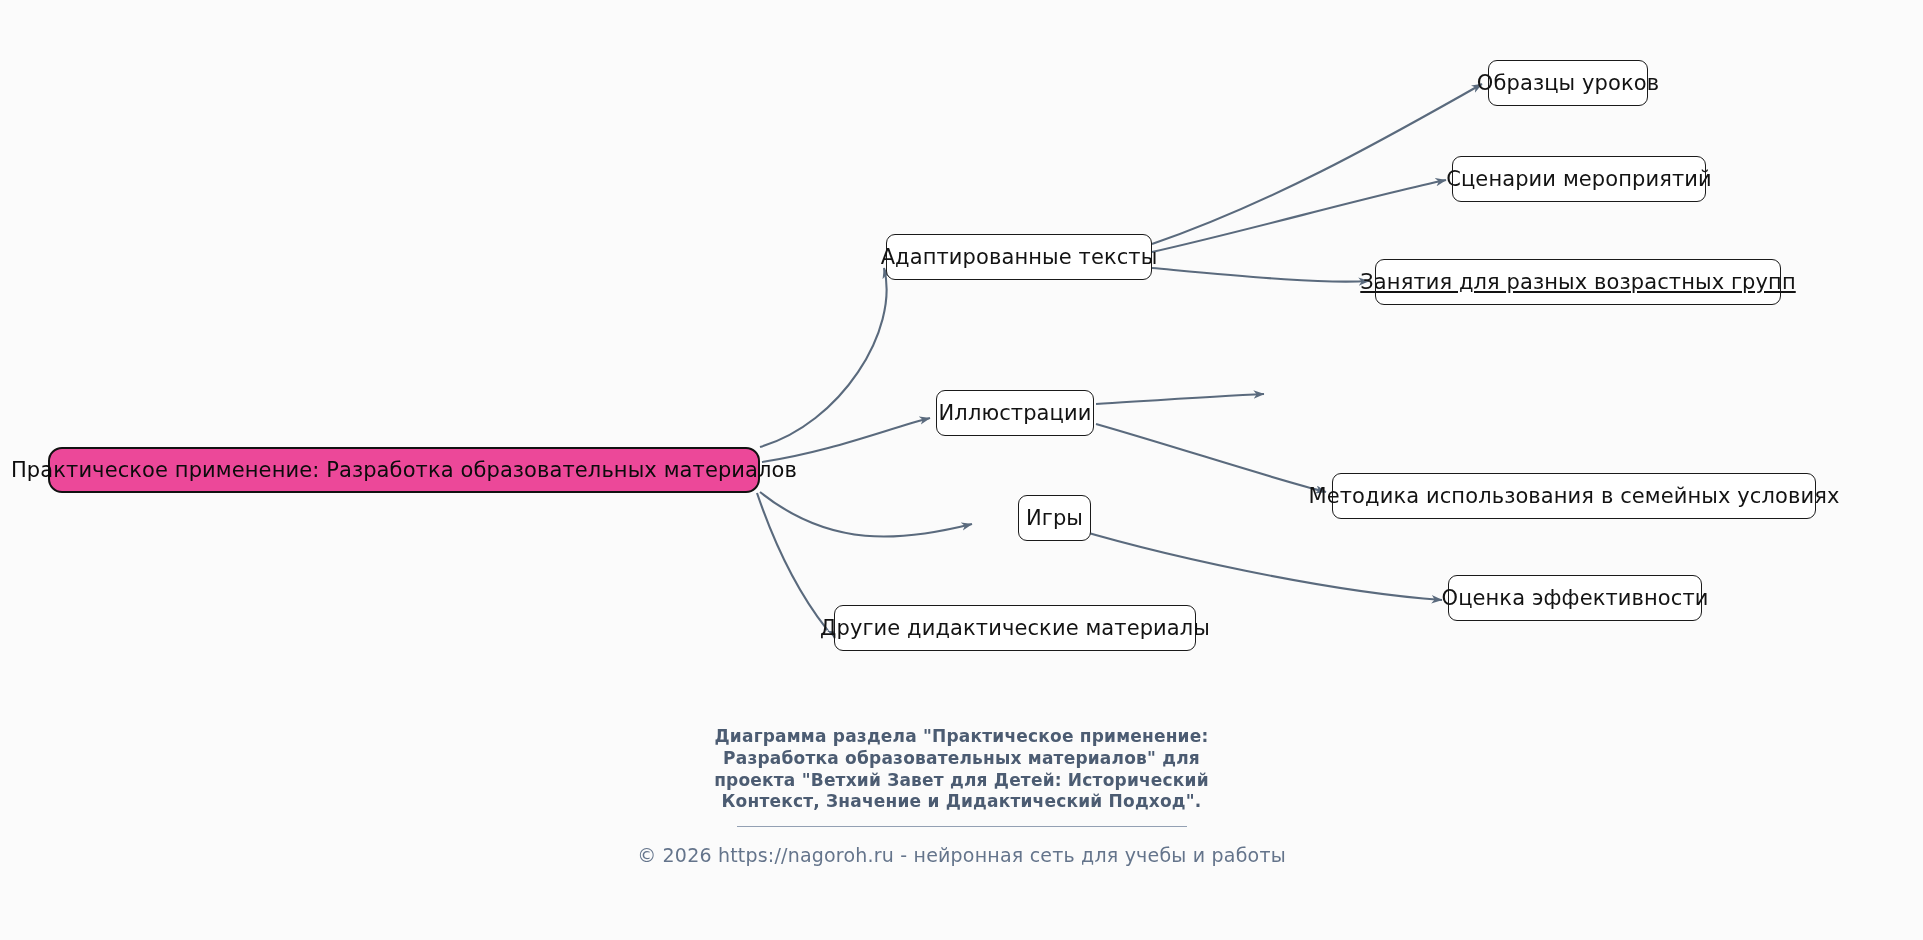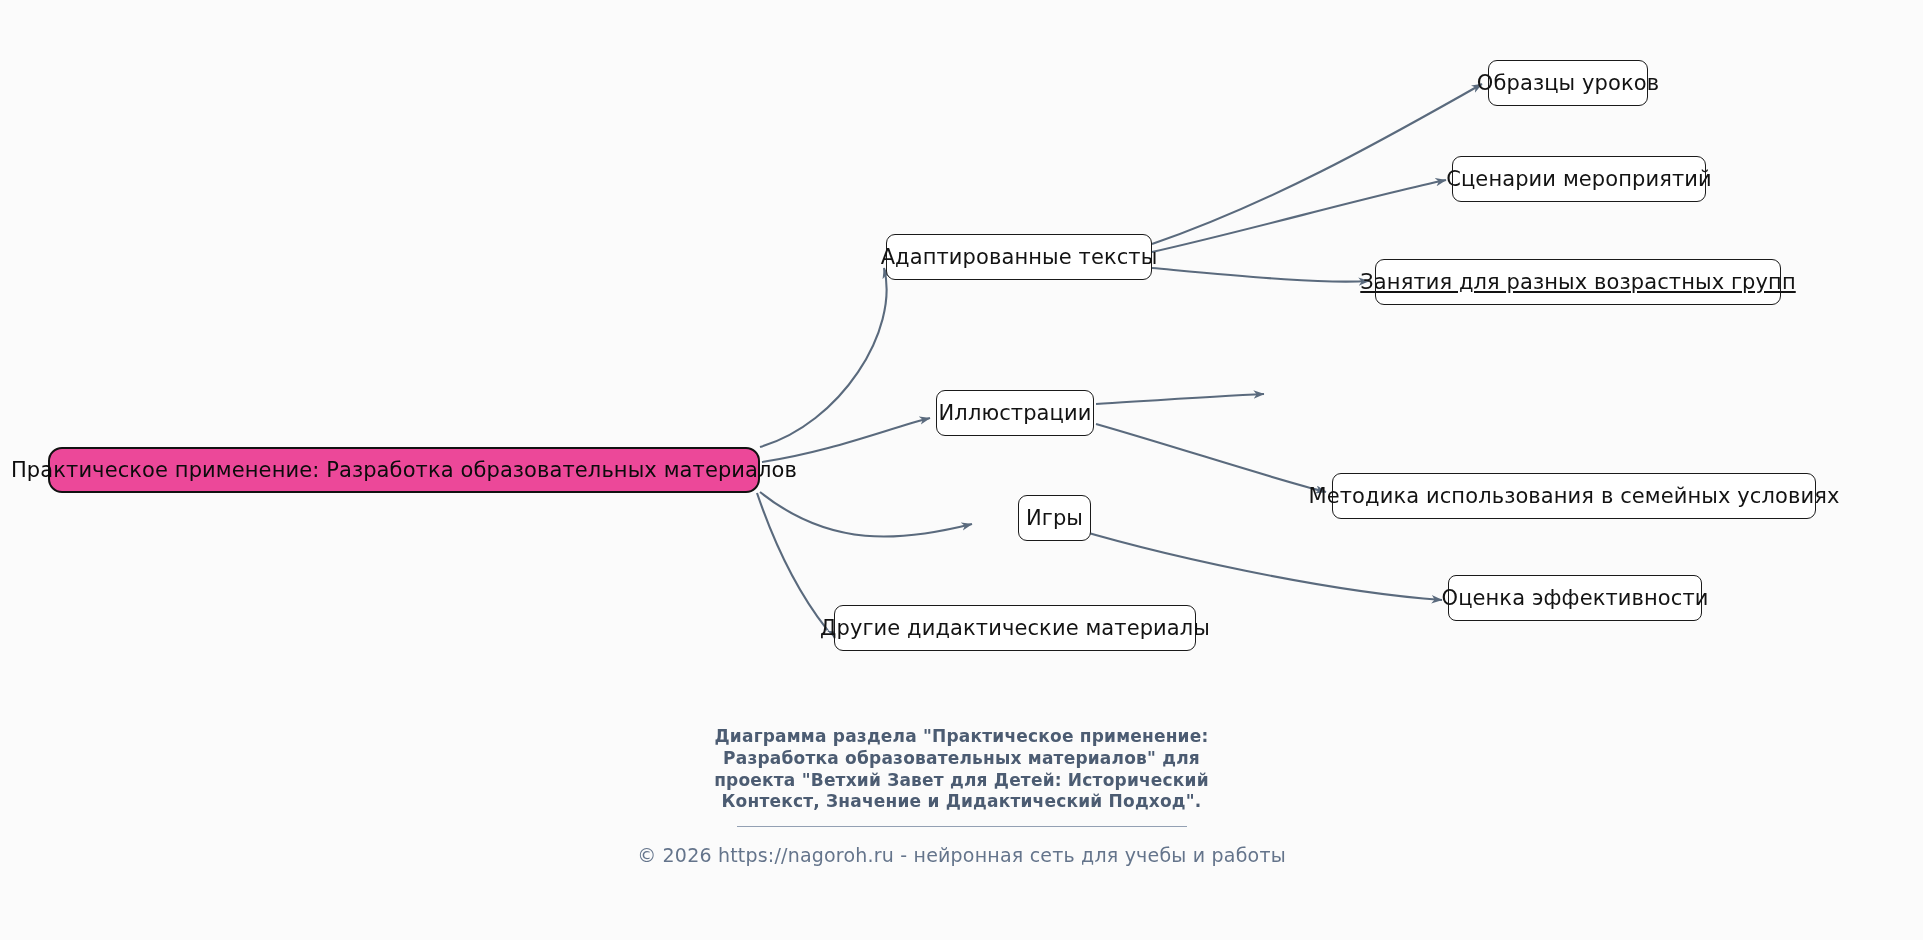--- a/index.html
+++ b/index.html
@@ -64,21 +64,21 @@
   #n-texts       { left: 886px;  top: 234px; width: 266px; }
   #n-illus       { left: 936px;  top: 390px; width: 158px; }
   #n-games       { left: 978px;  top: 495px; width: 73px; margin-left: 40px;  }
   #n-other       { left: 834px;  top: 605px; width: 362px; }
 
   #n-lessons     { left: 1488px; top: 60px;  width: 160px; }
   #n-scenarios   { left: 1452px; top: 156px; width: 254px; }
   #n-ages        { left: 1375px; top: 259px; width: 406px; text-decoration: underline; }
   #n-method-edu  { left: 1270px; top: 368px; width: 608px; }
   #n-method-fam  { left: 1332px; top: 473px; width: 484px; }
-  #n-eval        { left: 1448px; top: 575px; width: 254px; border-radius: 8px; }
+  #n-eval        { left: 1448px; top: 575px; width: 254px; }
 
   
   #caption-block {
     position: absolute;
     left: 0;
     top: 726px;
     width: 1923px;
     text-align: center;
   }
   #caption-text {

